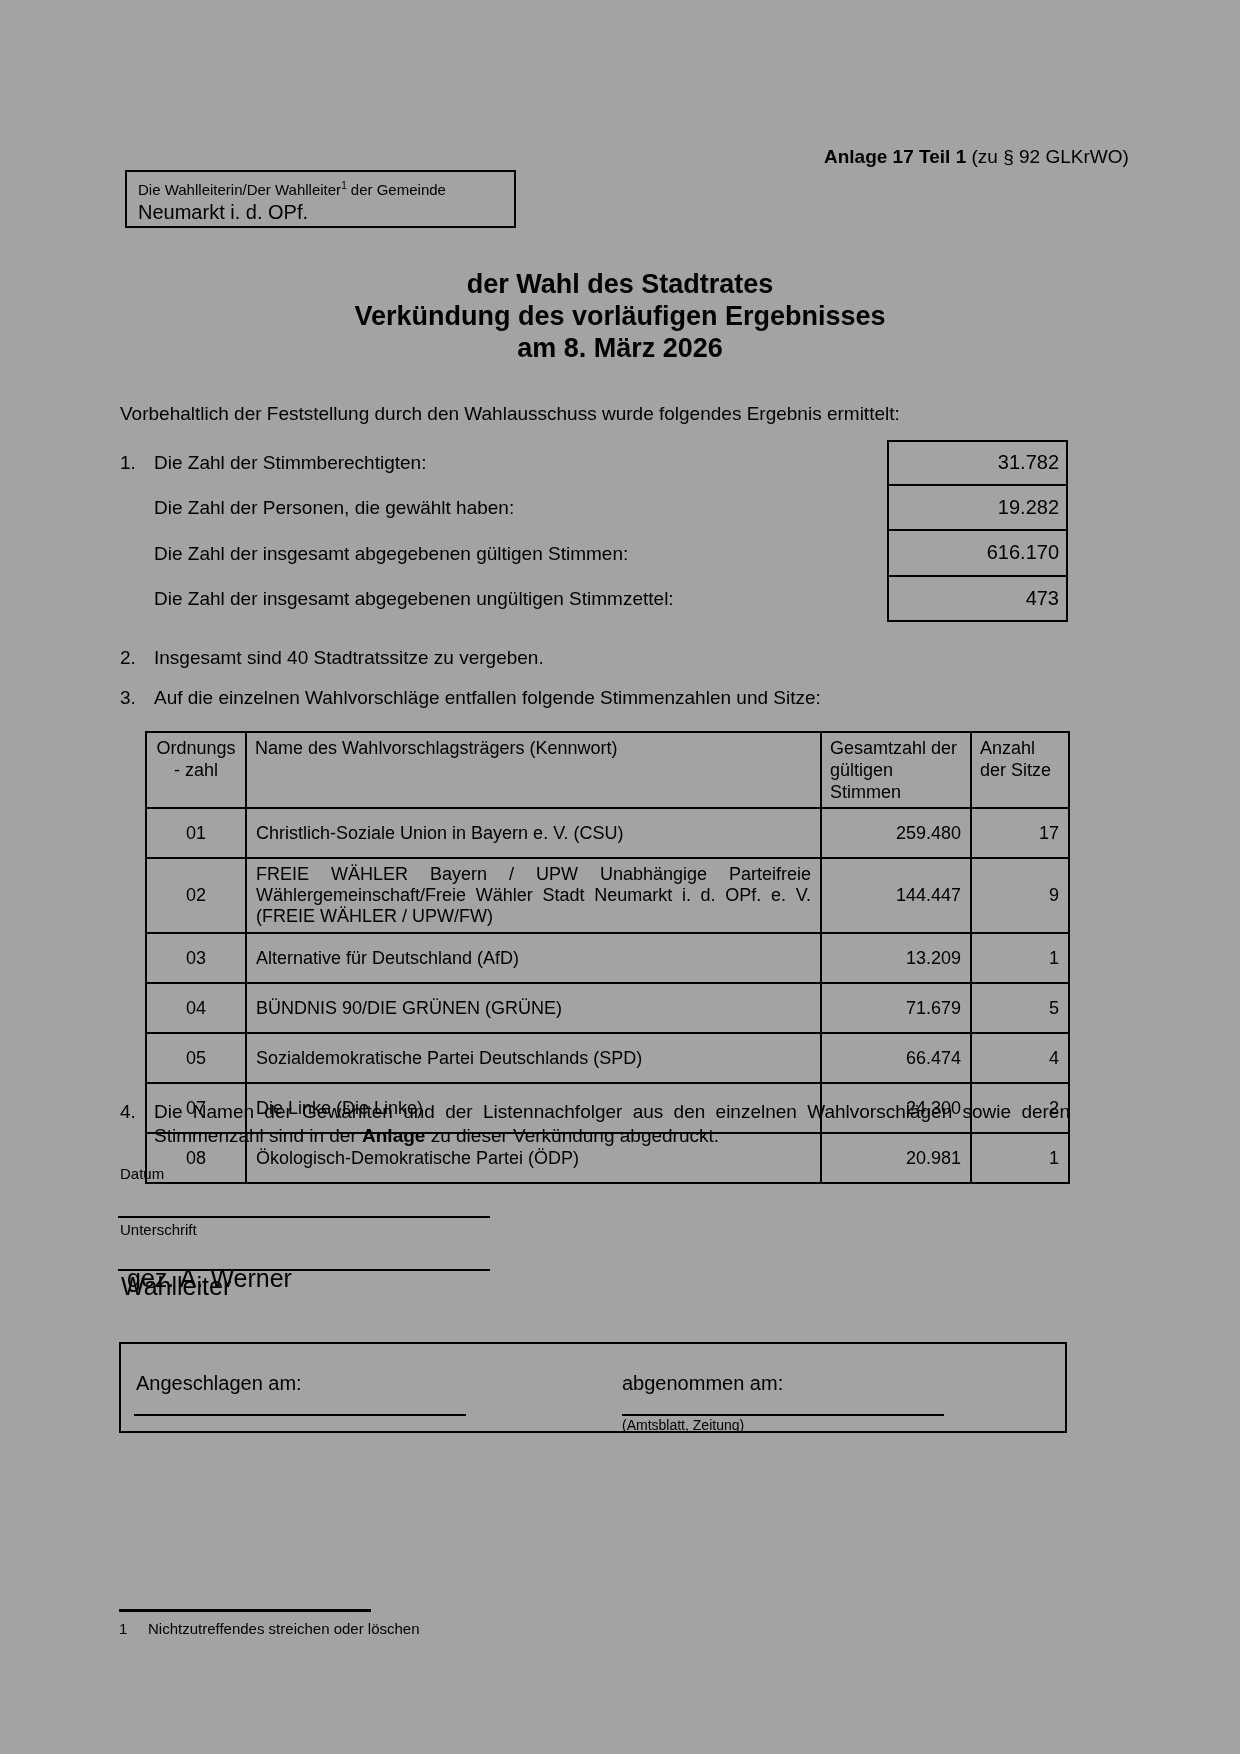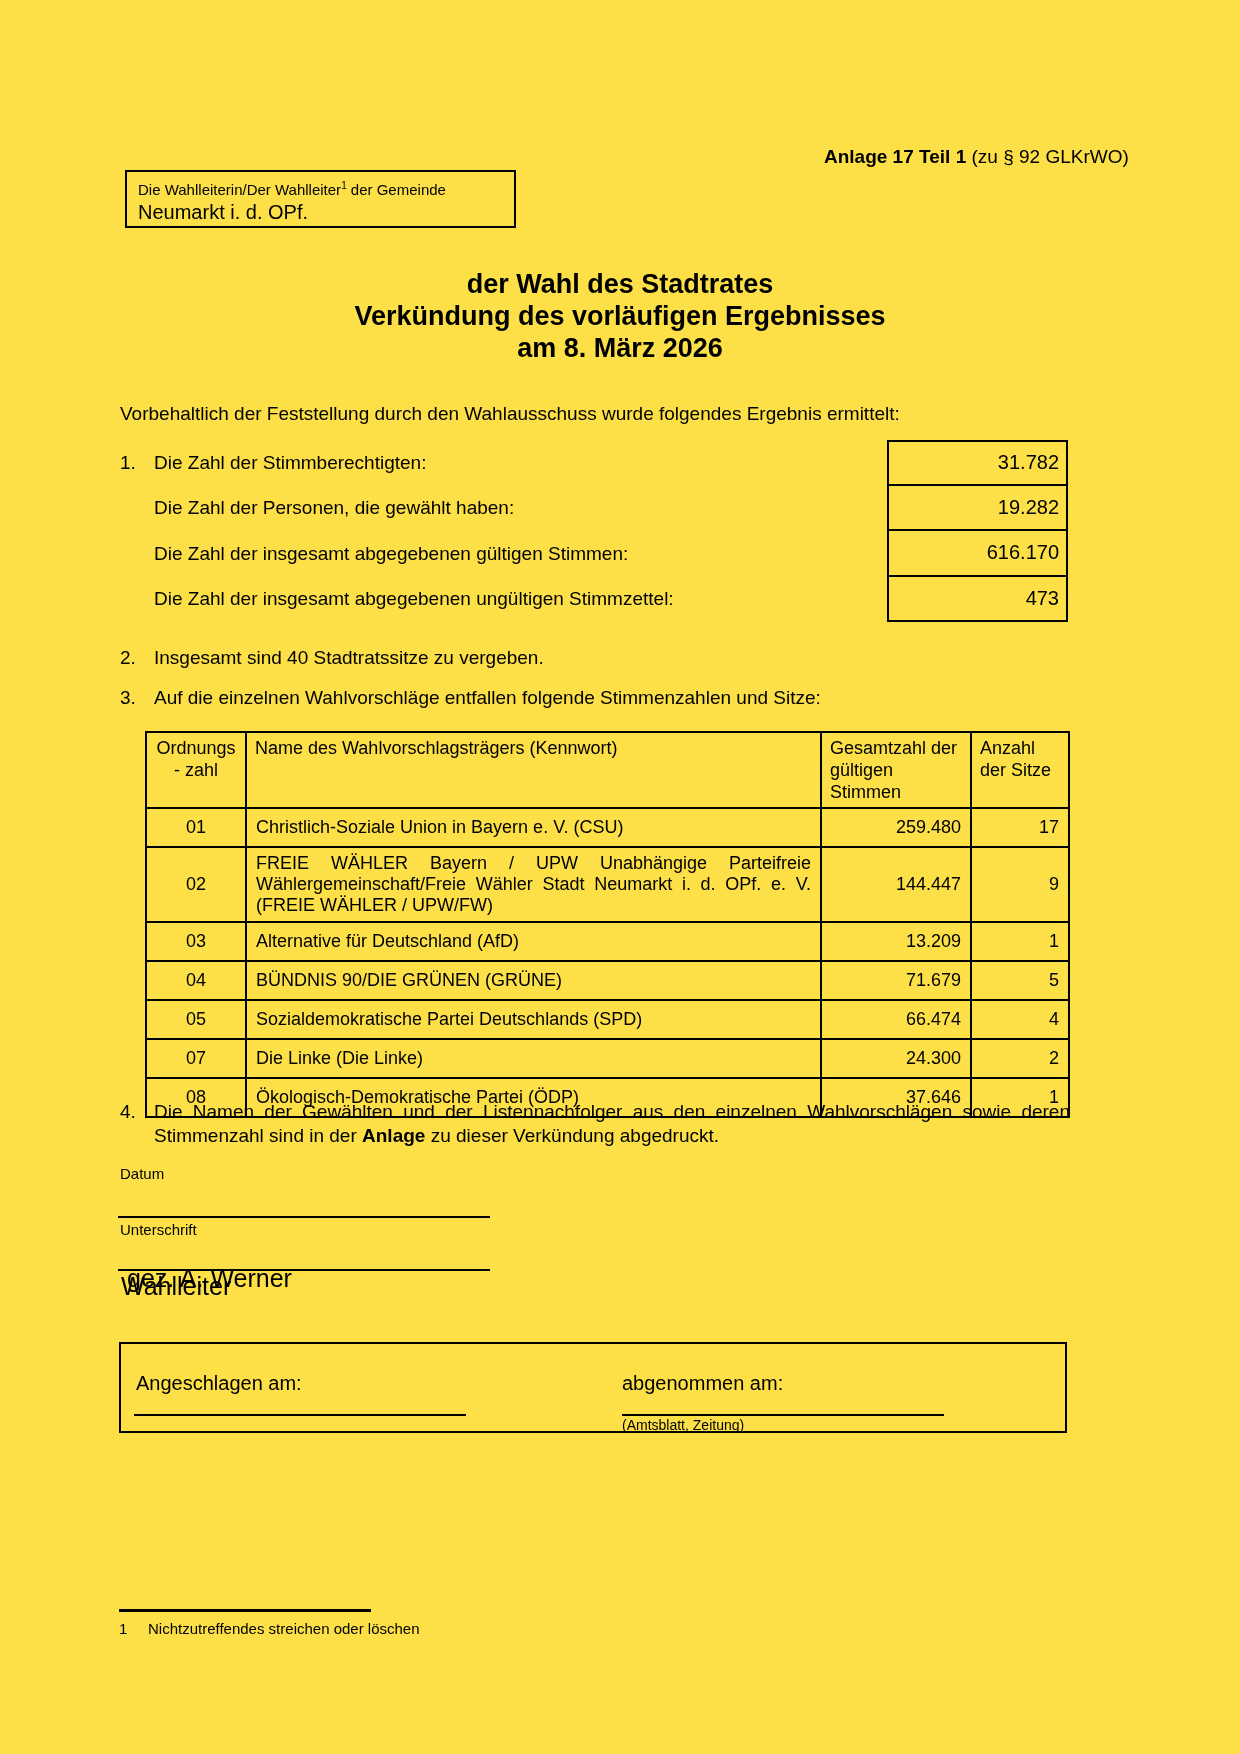--- a/index.html
+++ b/index.html
@@ -1,20 +1,20 @@
 <!DOCTYPE html>
 <html lang="de"><head>
 <meta charset="utf-8">
 <style>
   html, body { margin: 0; padding: 0; background: #ffffff; }
   .page {
     position: relative;
     width: 1240px;
     height: 1754px;
-    background: #fde047;
+    background: #a3a3a3;
     color: #000000;
     font-family: "Liberation Sans", sans-serif;
     overflow: hidden;
   }
 
   
   .annex {
     position: absolute;
     top: 146px;
     left: 824px;
@@ -115,21 +115,21 @@
     padding: 4px 8px;
     height: 51px;
     box-sizing: border-box;
   }
   table.results th.col-ord { text-align: center; white-space: pre-line; }
   table.results td {
     font-size: 18px;
     line-height: 21px;
     vertical-align: middle;
     padding: 5px 9px;
-    height: 39px;
+    height: 50px;
     box-sizing: border-box;
   }
   td.cell-ord { text-align: center; }
   td.cell-votes, td.cell-seats { text-align: right; }
   td.cell-name.justify { text-align: justify; }
 
   
   .item4 {
     position: absolute;
     left: 120px;
@@ -290,21 +290,21 @@
       </tr>
       <tr>
         <td class="cell-ord">07</td>
         <td class="cell-name">Die Linke (Die Linke)</td>
         <td class="cell-votes">24.300</td>
         <td class="cell-seats">2</td>
       </tr>
       <tr>
         <td class="cell-ord">08</td>
         <td class="cell-name">Ökologisch-Demokratische Partei (ÖDP)</td>
-        <td class="cell-votes">37.646</td>
+        <td class="cell-votes">20.981</td>
         <td class="cell-seats">1</td>
       </tr>
     </tbody>
   </table>
 
   <div class="item4">
     <span class="item-no">4.</span>
     <span class="para"><span>Die Namen der Gewählten und der Listennachfolger aus den einzelnen Wahlvorschlägen sowie deren Stimmenzahl sind in der </span><span class="bold">Anlage</span><span> zu dieser Verkündung abgedruckt.</span></span>
   </div>
 

